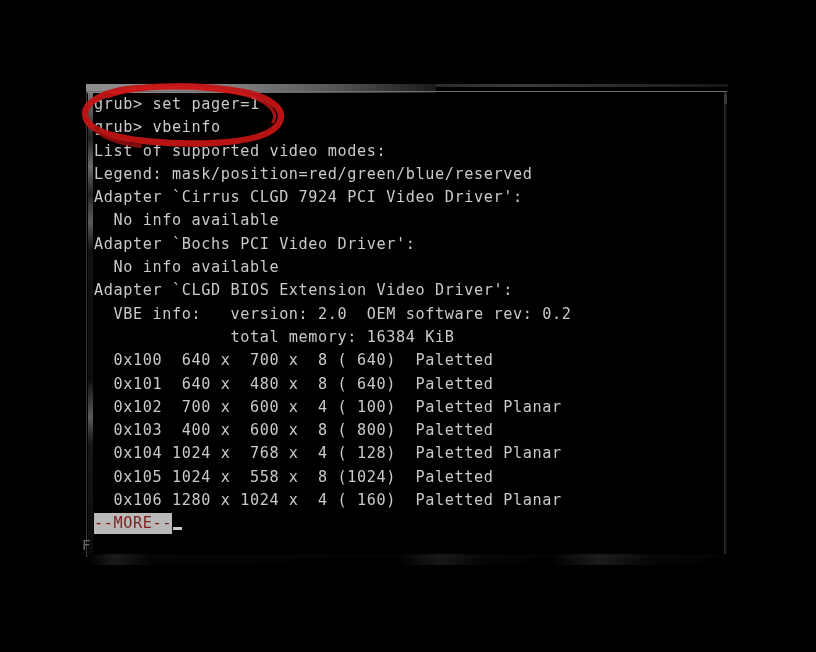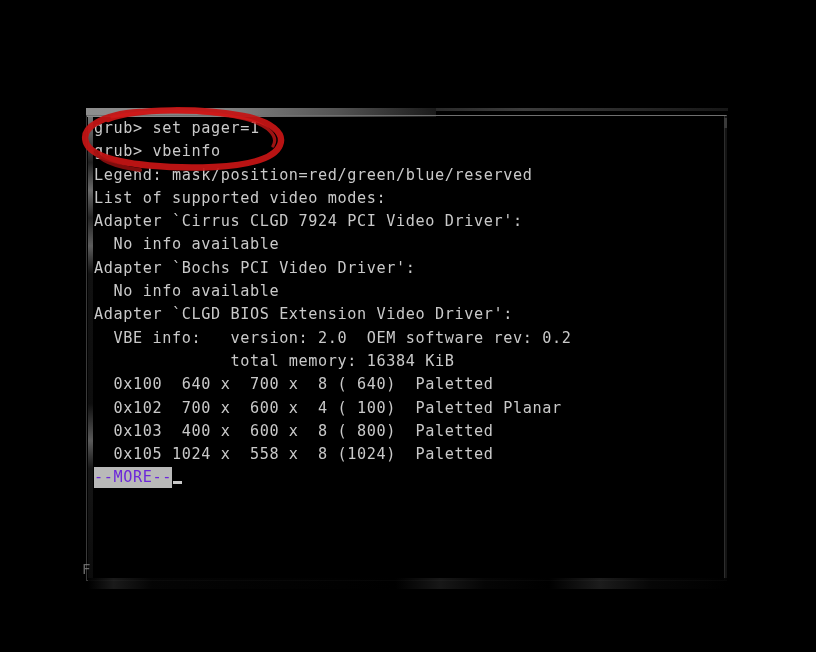--- a/index.html
+++ b/index.html
@@ -14,21 +14,20 @@
     position: relative;
     overflow: hidden;
     font-family: "DejaVu Sans Mono", "Liberation Mono", monospace;
   }
 
   
   #desktop {
     position: absolute;
     inset: 0;
     background: #000000;
-    margin-top: 24px;
   }
 
   
   #vm-window {
     position: absolute;
     left: 86px;
     top: 84px;
     width: 642px;
     height: 481px;
     background: #000000;
@@ -137,21 +136,21 @@
     color: #c9c9c9;
     letter-spacing: 0.6px;
     height: 23.3px;
   }
 
   .term-line.inverse-wrap {
     position: relative;
   }
   .inverse {
     background: #b9b9b9;
-    color: #6d28d9;
+    color: #7f1d1d;
     padding: 1px 0 2px 0;
   }
   .cursor-block {
     display: inline-block;
     width: 9px;
     height: 3px;
     background: #c9c9c9;
     vertical-align: -2px;
     margin-left: 1px;
   }
@@ -194,48 +193,51 @@
     <div id="window-scrollbar"></div>
     <div id="window-scrollbar-thumb"></div>
     <div id="window-shadow"></div>
 
     <div id="terminal">
 
       <span class="term-line">grub&gt; set pager=1</span>
 
       <span class="term-line">grub&gt; vbeinfo</span>
 
+      <span class="term-line">List of supported video modes:</span>
+
       <span class="term-line">Legend: mask/position=red/green/blue/reserved</span>
 
-      <span class="term-line">List of supported video modes:</span>
-
       <span class="term-line">Adapter `Cirrus CLGD 7924 PCI Video Driver':</span>
 
       <span class="term-line">  No info available</span>
 
       <span class="term-line">Adapter `Bochs PCI Video Driver':</span>
 
       <span class="term-line">  No info available</span>
 
       <span class="term-line">Adapter `CLGD BIOS Extension Video Driver':</span>
 
       <span class="term-line">  VBE info:   version: 2.0  OEM software rev: 0.2</span>
 
       <span class="term-line">              total memory: 16384 KiB</span>
 
       <span class="term-line">  0x100  640 x  700 x  8 ( 640)  Paletted</span>
 
+      <span class="term-line">  0x101  640 x  480 x  8 ( 640)  Paletted</span>
 
       <span class="term-line">  0x102  700 x  600 x  4 ( 100)  Paletted Planar</span>
 
       <span class="term-line">  0x103  400 x  600 x  8 ( 800)  Paletted</span>
 
+      <span class="term-line">  0x104 1024 x  768 x  4 ( 128)  Paletted Planar</span>
 
       <span class="term-line">  0x105 1024 x  558 x  8 (1024)  Paletted</span>
 
+      <span class="term-line">  0x106 1280 x 1024 x  4 ( 160)  Paletted Planar</span>
 
       <span class="term-line inverse-wrap"><span class="inverse">--MORE--</span><span class="cursor-block"></span></span>
 
     </div>
   </div>
 
   <div id="artifact-left">F</div>
 
   <svg id="annotation-layer" viewBox="0 0 816 652" xmlns="http://www.w3.org/2000/svg">
 

